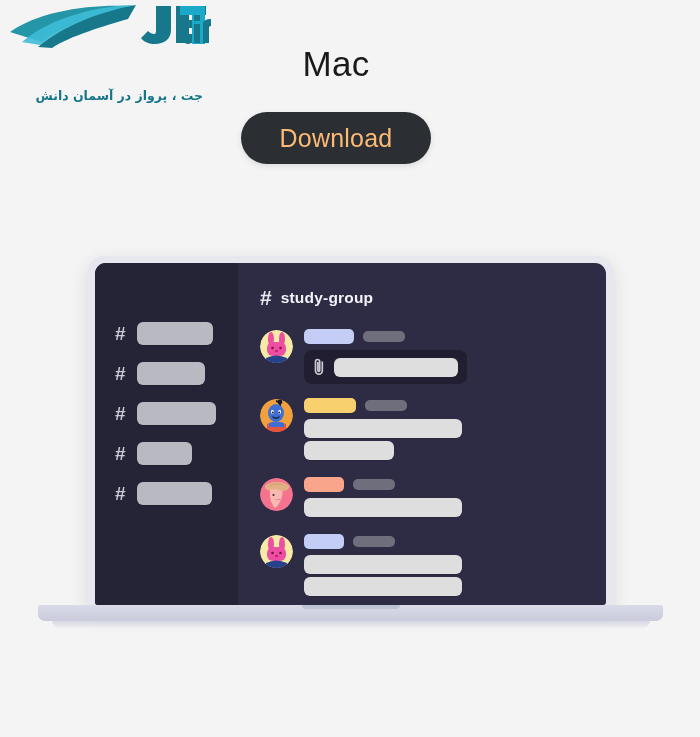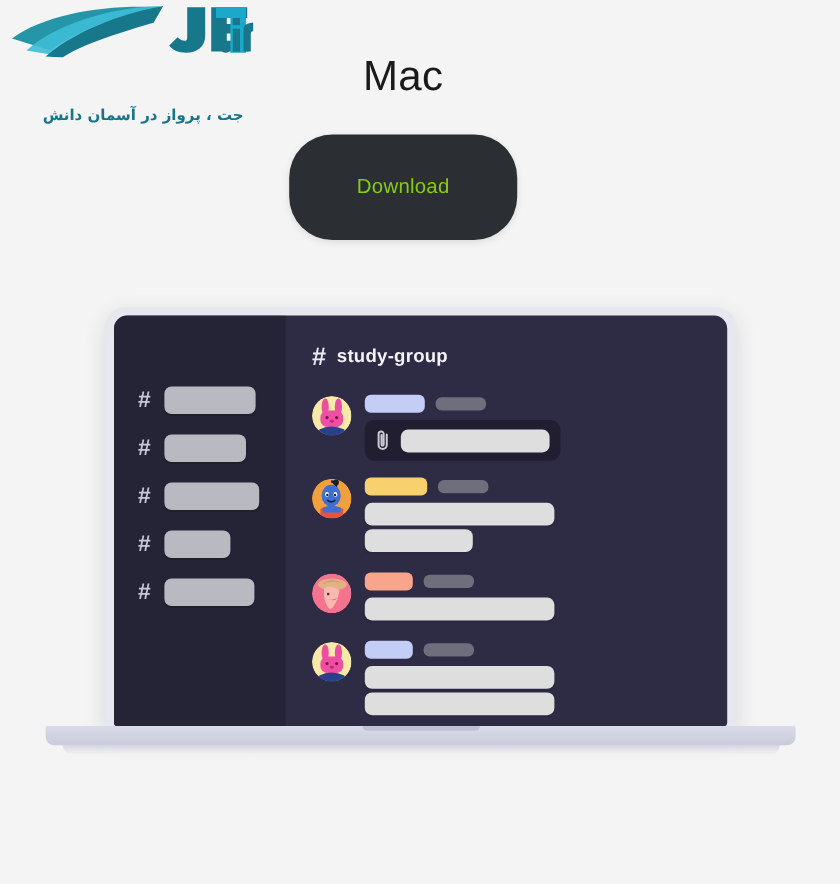--- a/index.html
+++ b/index.html
@@ -26,25 +26,25 @@
   .headline {
     position: absolute; left: 0; top: 44px; width: 672px;
     text-align: center;
     font-size: 35px; font-weight: 400; color: #1a1a1a;
     letter-spacing: .3px;
   }
 
   
   .download-btn {
     position: absolute; left: 241px; top: 112px;
-    width: 190px; height: 88px;
+    width: 190px; height: 52px;
     background: #2b2e33;
     border-radius: 36px;
     border: none; cursor: pointer;
-    color: #84cc16; font-size: 17px; font-weight: 400;
+    color: #fdba74; font-size: 25px; font-weight: 400;
     font-family: "Liberation Sans", sans-serif;
     letter-spacing: .2px;
     box-shadow: 0 2px 6px rgba(0,0,0,.10);
   }
 
   
   .laptop { position: absolute; left: 0; top: 250px; width: 700px; height: 390px; }
 
   .lid {
     position: absolute; left: 88px; top: 6px;

